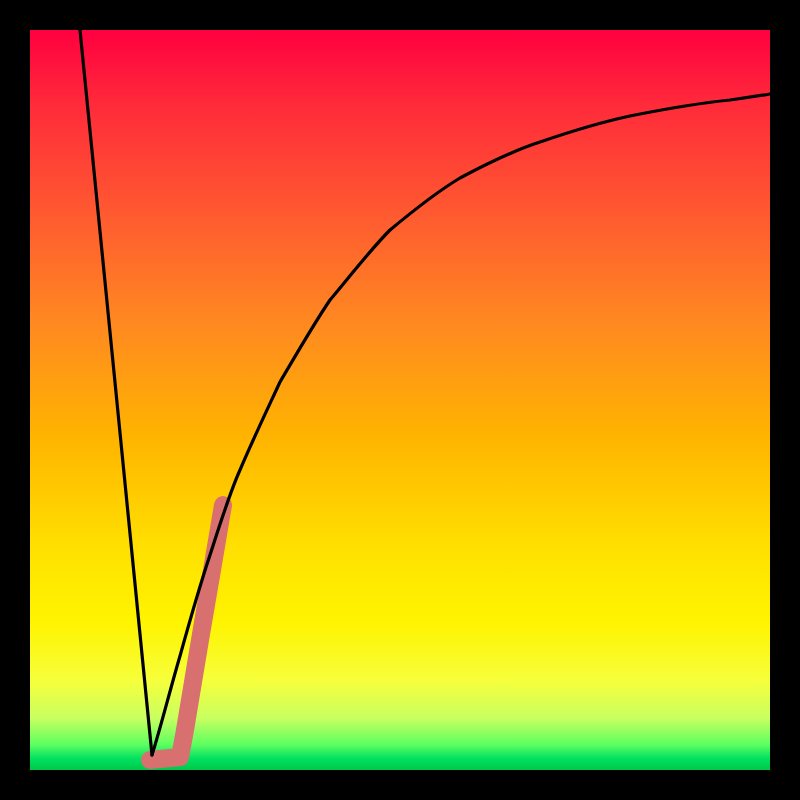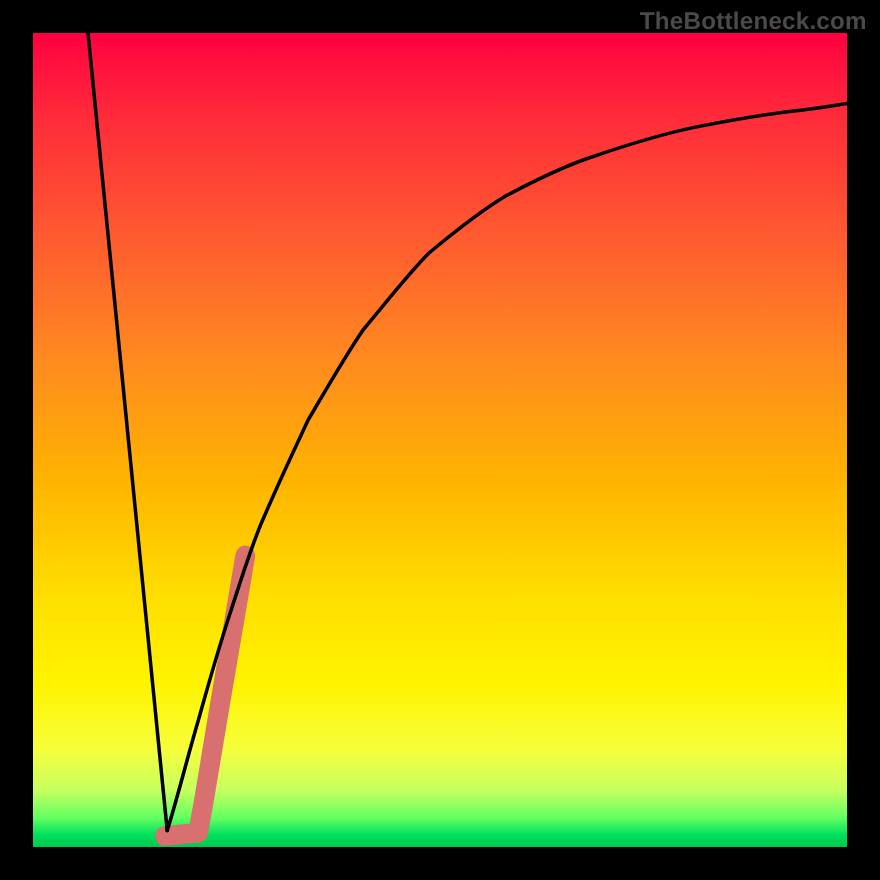--- a/index.html
+++ b/index.html
@@ -57,21 +57,20 @@
   svg.curves {
     position: absolute;
     inset: 0;
   }
 </style>
 </head>
 <body>
 
 <div class="frame">
 
-  <div class="watermark">TheBottleneck.com</div>
 
   <div class="plot-area">
     <div class="gradient"></div>
 
     <svg class="curves" viewBox="0 0 740 740" preserveAspectRatio="none">
 
       <path d="M 120 730
                L 150 727
                L 155 700
                L 170 610

